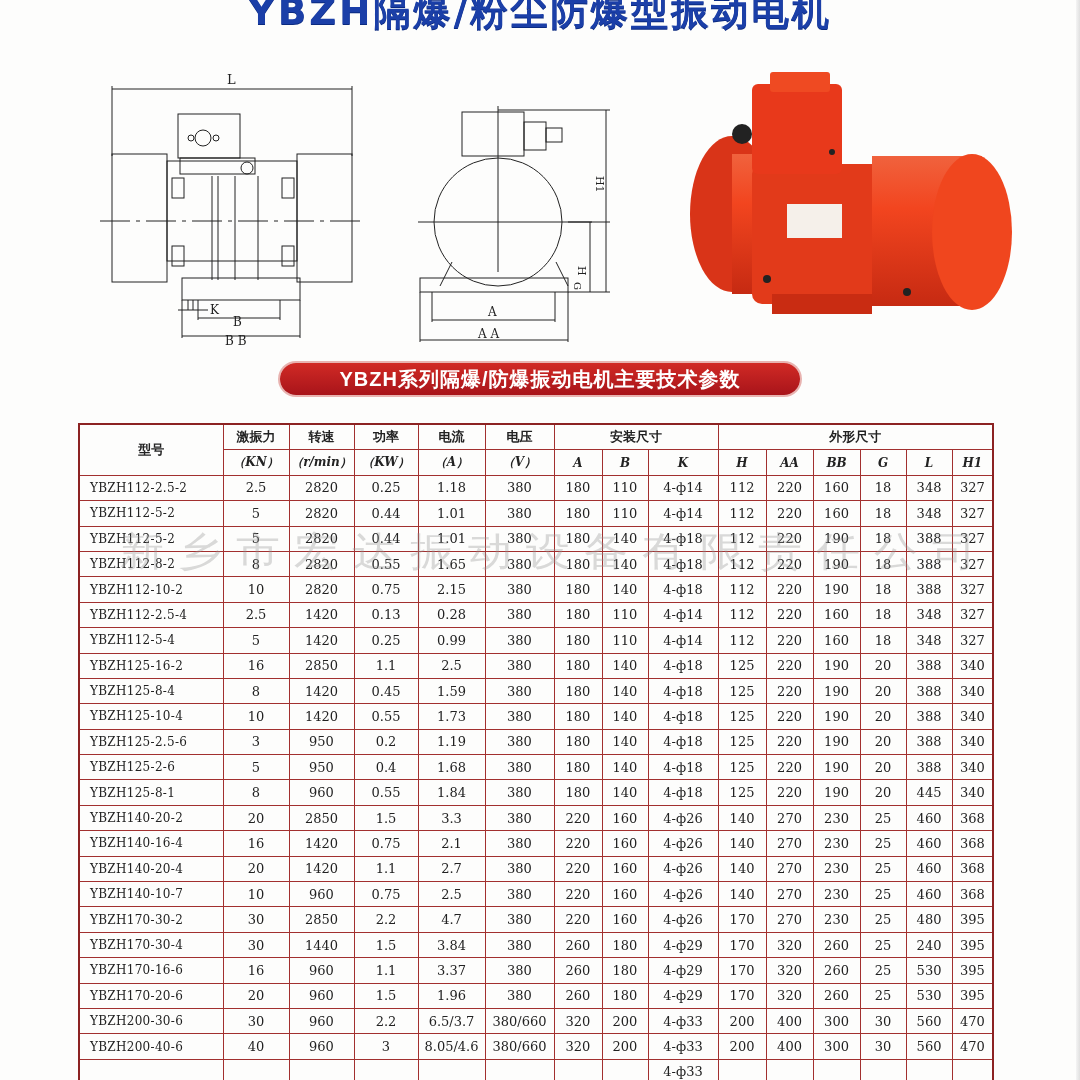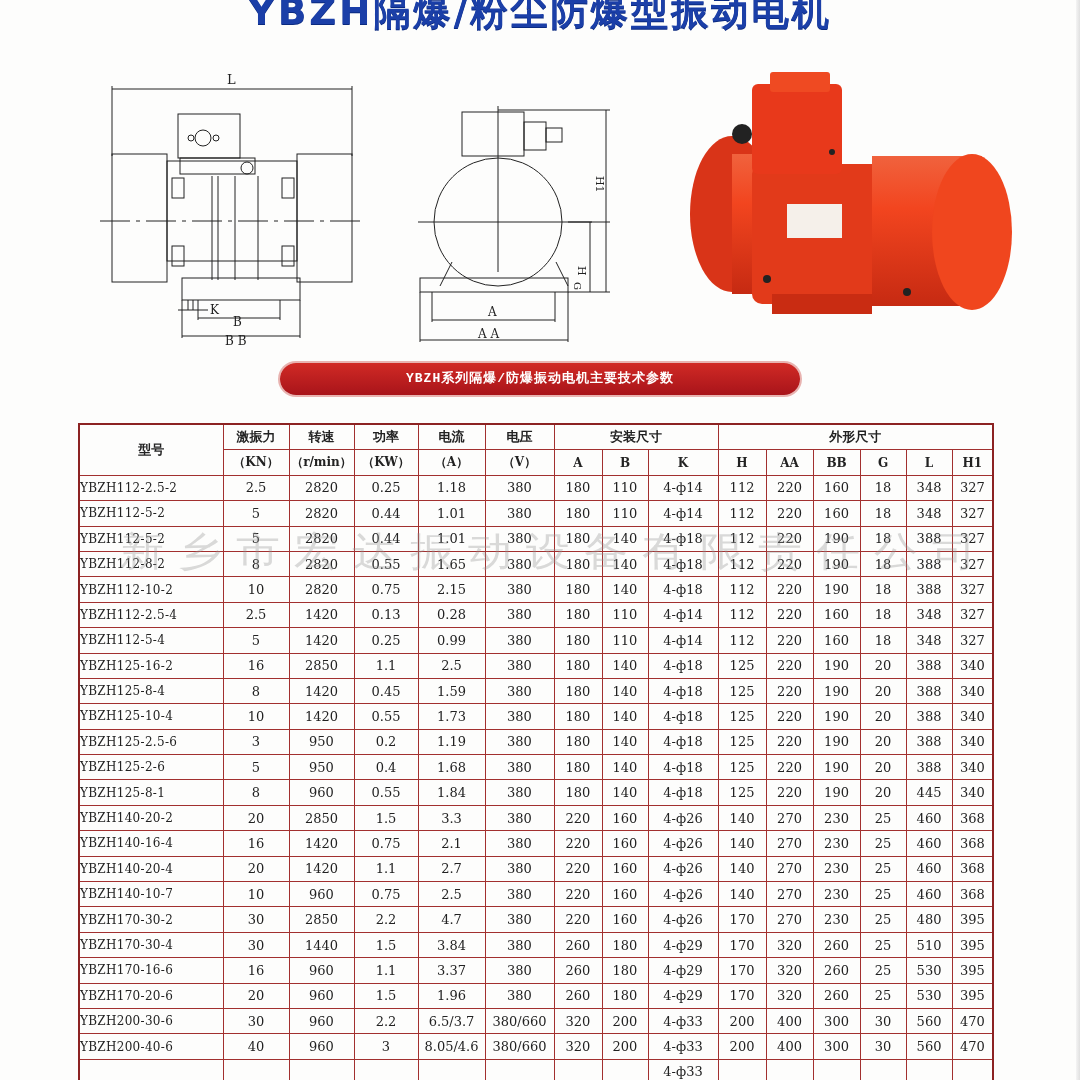--- a/index.html
+++ b/index.html
@@ -1,26 +1,26 @@
 <!DOCTYPE html>
 <html><head>
 <meta charset="utf-8">
 <style>
   html, body { margin:0; padding:0; }
   body { width:1080px; height:1080px; overflow:hidden; background:#fdfdfc; position:relative; font-family:"DejaVu Serif", serif; }
   .title { position:absolute; top:-14px; left:0; width:1080px; text-align:center; font-family:"DejaVu Sans", sans-serif; font-weight:bold; font-size:38px; color:#1b3fa8; letter-spacing:3px; transform:scaleX(0.98); text-shadow:0 1px 0 #0b2a80; }
   .drawing { position:absolute; top:66px; left:90px; width:520px; height:290px; }
   .motor { position:absolute; top:64px; left:672px; width:340px; height:270px; }
-  .banner { position:absolute; top:363px; left:280px; width:520px; height:32px; border-radius:16px; background:linear-gradient(#d12a25,#a8141a); box-shadow:0 0 0 2px #e8b3b0; color:#fff; font-family:Liberation Mono, monospace; font-weight:bold; font-size:13px; letter-spacing:1px; text-align:center; line-height:32px; }
+  .banner { position:absolute; top:363px; left:280px; width:520px; height:32px; border-radius:16px; background:linear-gradient(#d12a25,#a8141a); box-shadow:0 0 0 2px #e8b3b0; color:#fff; font-family:Liberation Sans, sans-serif; font-weight:bold; font-size:20px; letter-spacing:1px; text-align:center; line-height:32px; }
   .table-wrap { position:absolute; top:423px; left:78px; width:914px; }
   table { border-collapse:collapse; width:914px; table-layout:fixed; }
   td, th { border:1.5px solid #a2302f; text-align:center; font-size:13px; color:#222; padding:0; height:24.4px; white-space:nowrap; overflow:hidden; }
   th { font-weight:bold; font-family:"DejaVu Sans", sans-serif; font-size:13px; }
-  th.unit { font-family:"DejaVu Serif", serif; font-size:12px; }
-  td.model { text-align:left; font-size:12px; letter-spacing:0.3px; }
+  th.unit { font-family:"DejaVu Serif", serif; font-size:12px;font-style:italic; }
+  td.model { text-align:left; padding-left:10px; font-size:12px; letter-spacing:0.3px; }
   table { border:2px solid #8c2222; }
   .watermark { position:absolute; top:522px; left:120px; font-family:"DejaVu Sans", sans-serif; font-size:44px; color:rgba(150,150,150,0.35); letter-spacing:14px; pointer-events:none; white-space:nowrap; transform:scaleY(0.9); }
   .right-edge { position:absolute; top:0; right:0; width:4px; height:1080px; background:linear-gradient(90deg,#f4f4f4,#e0e0e0); }
 </style>
 </head>
 <body>
 
 <div class="title">YBZH隔爆/粉尘防爆型振动电机</div>
 
 <svg class="drawing" viewBox="0 0 520 290" fill="none" stroke="#222" stroke-width="1">
@@ -477,21 +477,21 @@
           <td>1.5</td>
           <td>3.84</td>
           <td>380</td>
           <td>260</td>
           <td>180</td>
           <td>4-ф29</td>
           <td>170</td>
           <td>320</td>
           <td>260</td>
           <td>25</td>
-          <td>510</td>
+          <td>240</td>
           <td>395</td>
         </tr>
         <tr>
           <td class="model">YBZH170-16-6</td>
           <td>16</td>
           <td>960</td>
           <td>1.1</td>
           <td>3.37</td>
           <td>380</td>
           <td>260</td>

